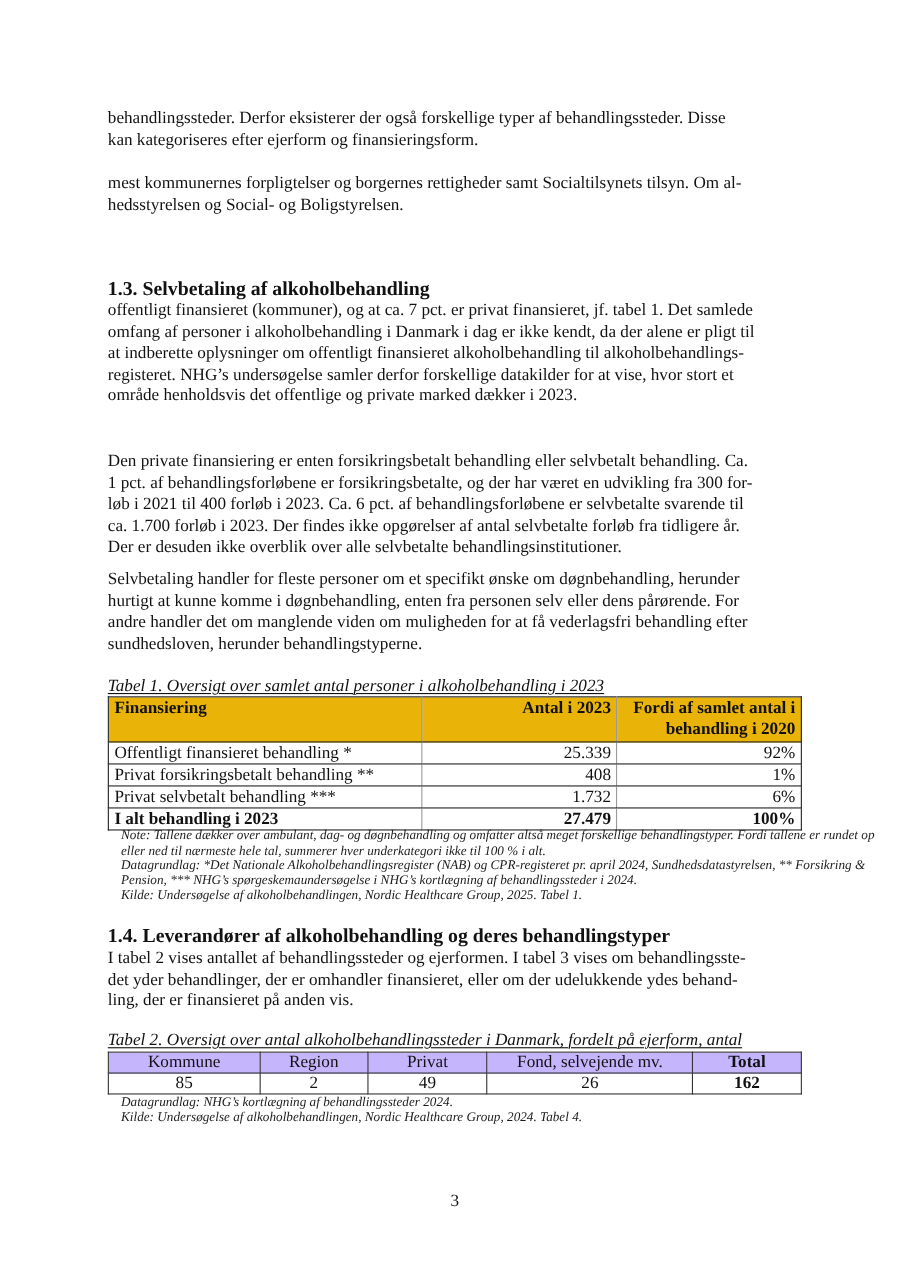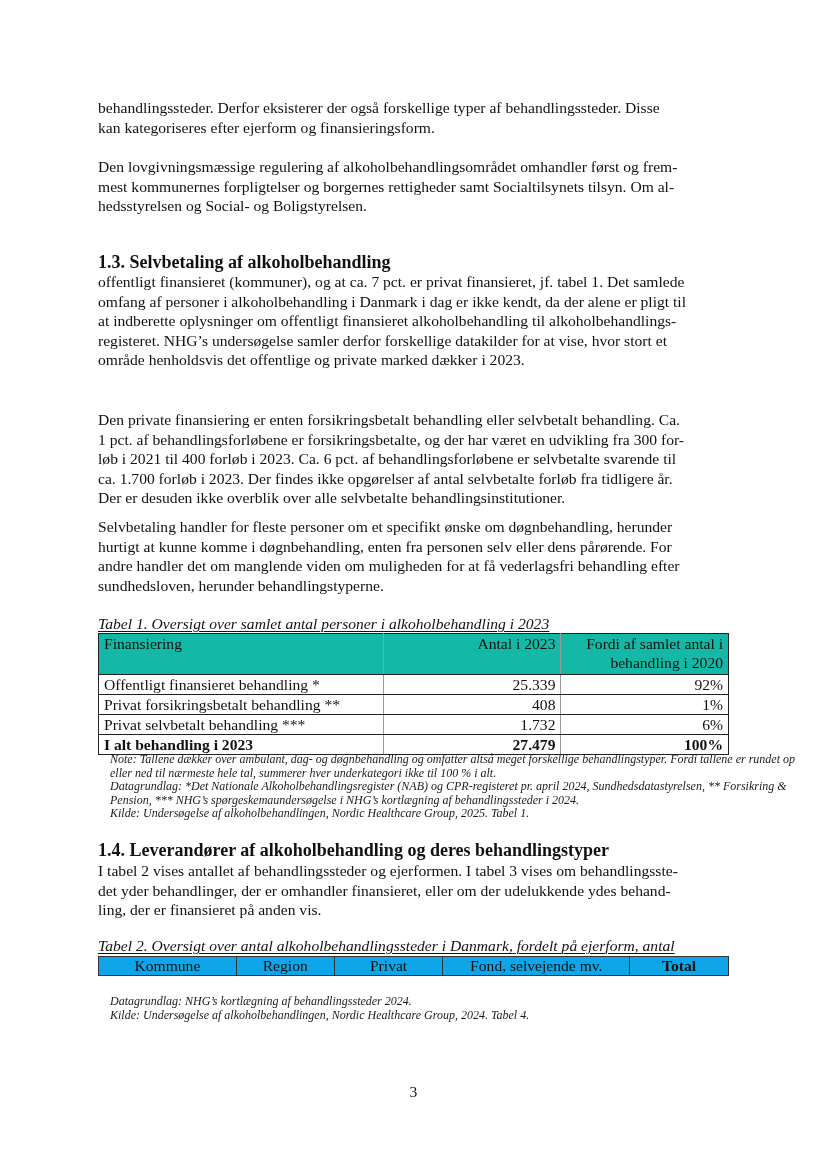--- a/index.html
+++ b/index.html
@@ -75,24 +75,25 @@
     }
     table.t1 td, table.t1 th {
       border-left: 1px solid #9a9a9a;
       border-right: 1px solid #9a9a9a;
       padding: 0 5px;
       font-weight: normal;
       line-height: 19px;
       vertical-align: top;
     }
     table.t1 tr.hdr th {
-      background: #14b8a6;
+      background: #eab308;
       height: 40px;
       border-top: 1px solid #222;
       border-bottom: 1px solid #222;
+      font-weight: bold;
     }
     table.t1 tr.body td {
       border-bottom: 1px solid #222;
       height: 18px;
     }
     table.t1 tr.total td {
       font-weight: bold;
       border-bottom: 1.5px solid #222;
     }
     table.t1 .c1 { width: 275px; text-align: left; }
@@ -111,21 +112,21 @@
       font-size: 15.6px;
     }
     table.t2 td, table.t2 th {
       border: 1px solid #333;
       text-align: center;
       padding: 0;
       line-height: 18px;
       font-weight: normal;
     }
     table.t2 tr.hdr th {
-      background: #0ea5e9;
+      background: #c4b5fd;
       height: 18px;
     }
     table.t2 tr.body td { height: 18px; }
     table.t2 .bold { font-weight: bold; }
     table.t2 .k1 { width: 137px; }
     table.t2 .k2 { width: 97px; }
     table.t2 .k3 { width: 108px; }
     table.t2 .k4 { width: 186px; }
     table.t2 .k5 { width: 98px; }
 
@@ -142,21 +143,20 @@
 <body>
 
 <div class="page">
 
   <p class="para" style="top:98px;">
     <span class="ln">behandlingssteder. Derfor eksisterer der også forskellige typer af behandlingssteder. Disse</span>
     <span class="ln">kan kategoriseres efter ejerform og finansieringsform.</span>
   </p>
 
   <p class="para" style="top:157px;">
-    <span class="ln">Den lovgivningsmæssige regulering af alkoholbehandlingsområdet omhandler først og frem-</span>
     <span class="ln">mest kommunernes forpligtelser og borgernes rettigheder samt Socialtilsynets tilsyn. Om al-</span>
     <span class="ln">hedsstyrelsen og Social- og Boligstyrelsen.</span>
   </p>
 
   <h2 class="heading" style="top:250px;">1.3. Selvbetaling af alkoholbehandling</h2>
 
   <p class="para" style="top:272px;">
     <span class="ln">offentligt finansieret (kommuner), og at ca. 7 pct. er privat finansieret, jf. tabel 1. Det samlede</span>
     <span class="ln">omfang af personer i alkoholbehandling i Danmark i dag er ikke kendt, da der alene er pligt til</span>
     <span class="ln">at indberette oplysninger om offentligt finansieret alkoholbehandling til alkoholbehandlings-</span>
@@ -234,20 +234,27 @@
 
   <table class="t2">
     <tbody>
         <tr class="hdr">
       <th class="k1">Kommune</th>
       <th class="k2">Region</th>
       <th class="k3">Privat</th>
       <th class="k4">Fond, selvejende mv.</th>
       <th class="k5 bold">Total</th>
     </tr>
+    <tr class="body">
+      <td class="k1">85</td>
+      <td class="k2">2</td>
+      <td class="k3">49</td>
+      <td class="k4">26</td>
+      <td class="k5 bold">162</td>
+    </tr>
   </tbody>
     </table>
 
   <p class="note" style="top:995px;">
     <span class="ln">Datagrundlag: NHG’s kortlægning af behandlingssteder 2024.</span>
     <span class="ln">Kilde: Undersøgelse af alkoholbehandlingen, Nordic Healthcare Group, 2024. Tabel 4.</span>
   </p>
 </div>
 
 <div class="page-number">3</div>

